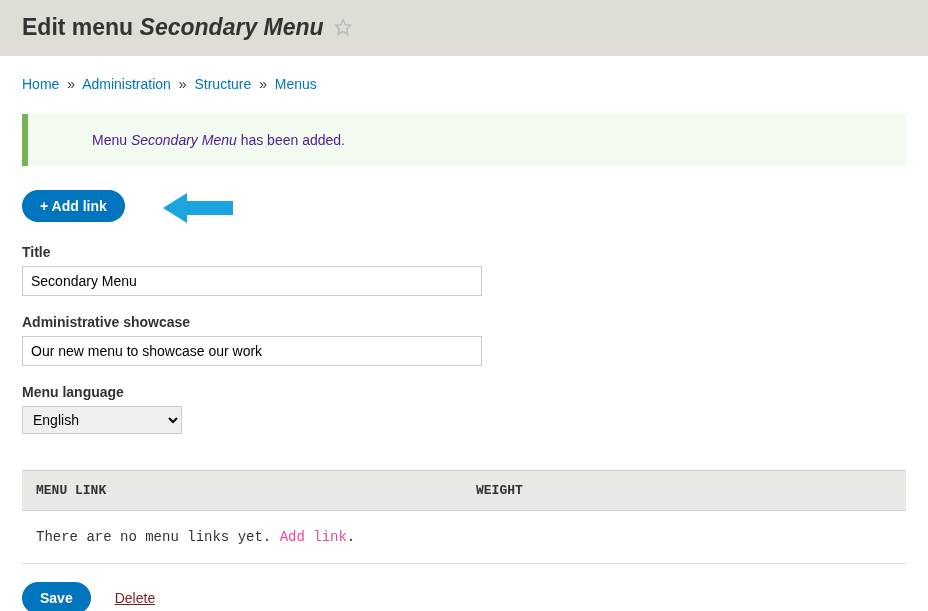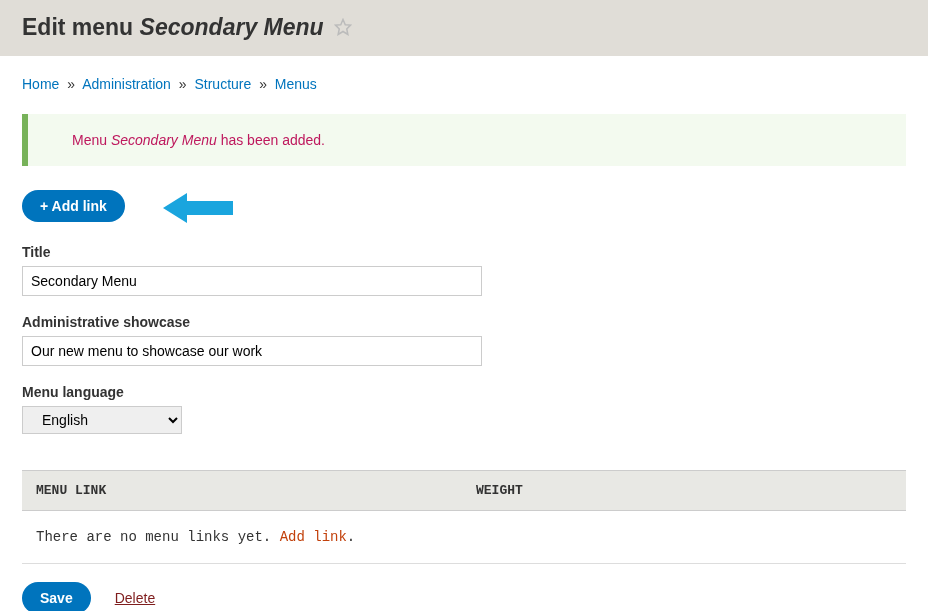--- a/index.html
+++ b/index.html
@@ -43,23 +43,23 @@
       color: #0074bd;
       text-decoration: none;
     }
     .breadcrumb .sep {
       color: #333;
       margin: 0 4px;
     }
     .message-box {
       background: #f3faef;
       border-left: 6px solid #77b259;
-      padding: 18px 20px 18px 44px;
+      padding: 18px 20px 18px 64px;
       margin-bottom: 24px;
-      color: #be185d;
+      color: #4c1d95;
       font-size: 14px;
     }
     .message-box .italic {
       font-style: italic;
     }
     .add-link-row {
       display: flex;
       align-items: center;
       margin-bottom: 22px;
       gap: 38px;
@@ -101,21 +101,21 @@
       color: #666;
       margin-left: 10px;
       font-family: monospace;
     }
     .title-row {
       display: flex;
       align-items: center;
     }
     .form-select {
       border: 1px solid #ccc;
-      padding: 4px 15px;
+      padding: 4px 6px;
       font-size: 14px;
       font-family: inherit;
       width: 160px;
       height: 28px;
     }
     .table-section {
       margin-top: 36px;
       font-family: Liberation Mono, monospace;
     }
     .table-header {
@@ -132,21 +132,21 @@
     }
     .col-menulink { flex: 0 0 440px; }
     .col-enabled { flex: 0 0 190px; }
     .col-weight { flex: 1; }
     .table-empty {
       padding: 18px 14px;
       border-bottom: 1px solid #ddd;
       font-size: 14px;
     }
     .table-empty a {
-      color: #c2410c;
+      color: #ec4899;
       text-decoration: none;
     }
     .actions-row {
       margin-top: 18px;
       display: flex;
       align-items: center;
       gap: 24px;
     }
     .delete-link {
       color: #7f1d1d;

